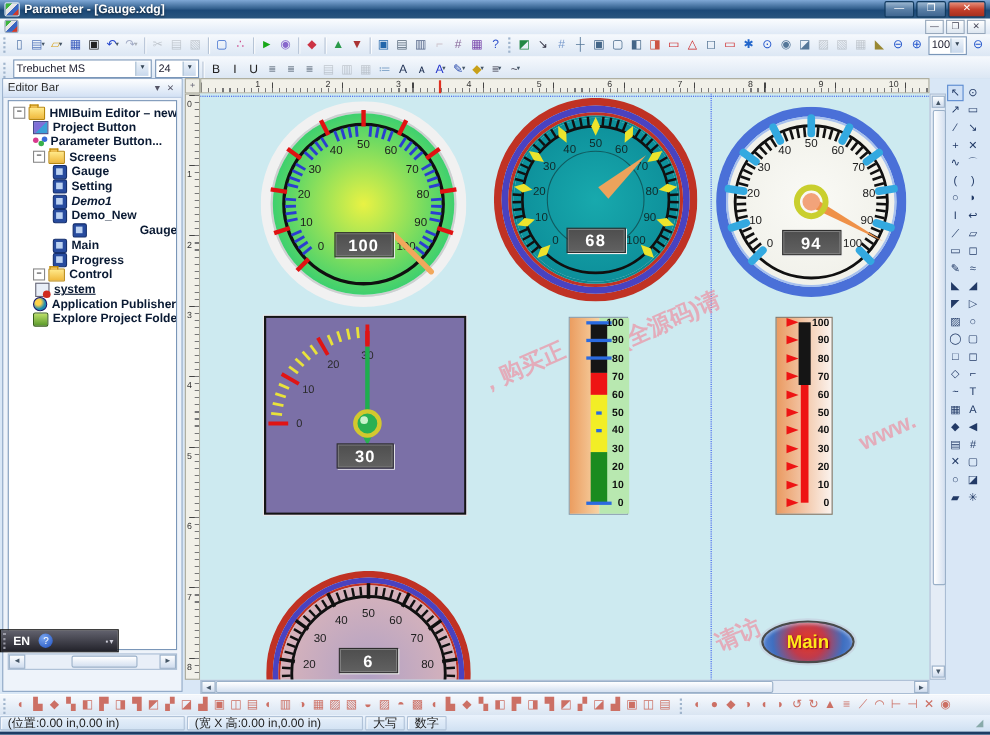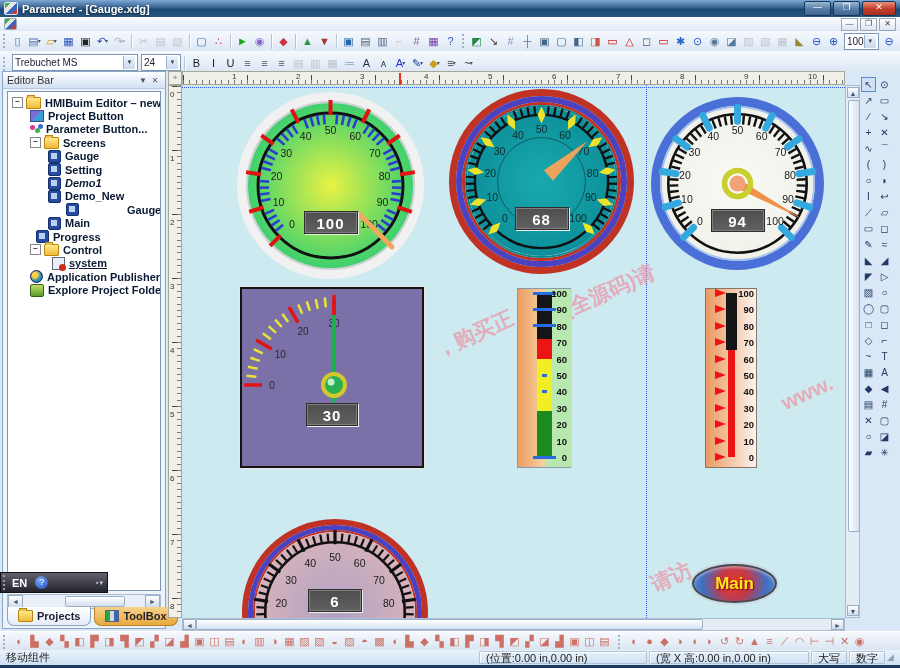--- a/index.html
+++ b/index.html
@@ -299,56 +299,46 @@
             <span>Demo_New</span>
           </div>
           <div class="trow" style="padding-left: 58px; gap: 44px;">
             <span class="tico i-screen"></span>
             <span>Gauge</span>
           </div>
           <div class="trow" style="padding-left: 40px;">
             <span class="tico i-screen"></span>
             <span>Main</span>
           </div>
-          <div class="trow" style="padding-left: 28px;">
+          <div class="trow" style="padding-left: 40px;">
             <span class="tico i-screen"></span>
             <span>Progress</span>
           </div>
           <div class="trow" style="padding-left: 22px;">
             <span class="texp">−</span>
             <span class="tico i-folder"></span>
             <span>Control</span>
           </div>
-          <div class="trow" style="padding-left: 44px; text-decoration: underline;">
+          <div class="trow" style="padding-left: 24px; text-decoration: underline;">
             <span class="tico i-script"></span>
             <span>system</span>
           </div>
           <div class="trow" style="padding-left: 22px;">
             <span class="tico i-pub"></span>
             <span>Application Publisher</span>
           </div>
           <div class="trow" style="padding-left: 22px;">
             <span class="tico i-exp"></span>
             <span>Explore Project Folder</span>
           </div>
         </div>
       <div class="sb-hscroll">
         <span class="sb-arrow">◄</span>
         <span class="sb-thumb"></span>
         <span class="sb-arrow" style="margin-left:auto;">►</span>
-      </div>
-      <div class="sb-tabs">
-        <span class="sbtab">
-          <span class="i-folder"></span>
-          <span>Projects</span>
-        </span>
-        <span class="sbtab toolbox">
-          <span class="i-tbx"></span>
-          <span>ToolBox</span>
-        </span>
       </div>
     </div>
 
     <div class="enbar">
       <span class="gripv"></span>
       <span class="en-label">EN</span>
       <span class="en-help">?</span>
       <span class="en-ctl">▪▾</span>
     </div>
 
@@ -908,20 +898,19 @@
         <span class="wgi">⟋</span>
         <span class="wgi">◠</span>
         <span class="wgi">⊢</span>
         <span class="wgi">⊣</span>
         <span class="wgi">✕</span>
         <span class="wgi">◉</span>
       </span>
   </div>
 
   <div class="statusbar">
-    <span class="stsec st-mode">移动组件</span>
     <span class="stsec" style="width:168px;">(位置:0.00 in,0.00 in)</span>
     <span class="stsec" style="width:160px;">(宽 X 高:0.00 in,0.00 in)</span>
     <span class="stsec" style="width:36px;text-align:center;">大写</span>
     <span class="stsec" style="width:36px;text-align:center;">数字</span>
     <span class="st-grip">◢</span>
   </div>
 </div>
 
 </body></html>

